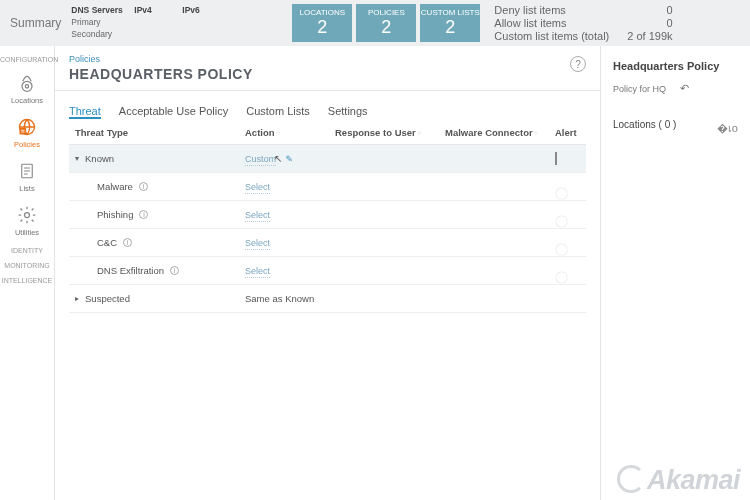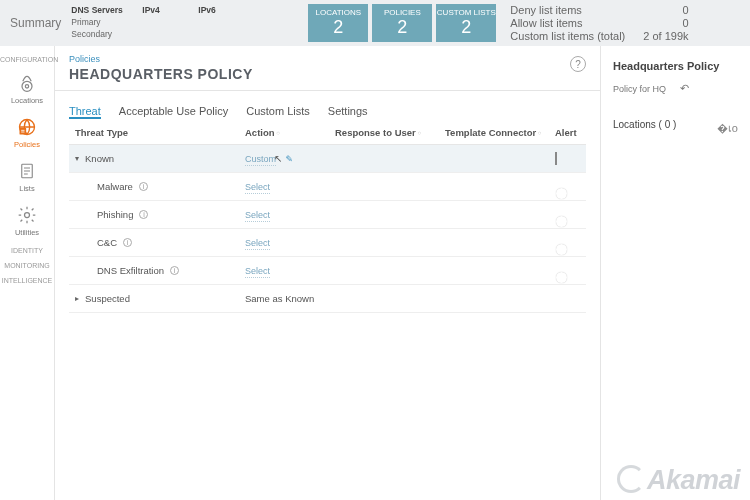--- a/index.html
+++ b/index.html
@@ -1,21 +1,21 @@
 <!DOCTYPE html>
 <html><head>
 <meta charset="utf-8">
 <style>
 * { margin: 0; padding: 0; box-sizing: border-box; font-family: Arial, Helvetica, sans-serif; }
 body { width: 750px; height: 500px; background: #fff; overflow: hidden; position: relative; }
 
 
 .top-bar { display: flex; align-items: center; background: #edeff1; height: 46px; padding: 0 10px; font-size: 9px; color: #555; }
 .summary-label { color: #777; font-size: 12px; margin-right: 10px; }
-.dns-block { display: grid; grid-template-columns: 55px 40px 30px; grid-auto-rows: 12px; column-gap: 16px; }
+.dns-block { display: grid; grid-template-columns: 55px 40px 30px; grid-auto-rows: 12px; column-gap: 8px; }
 .dns-block span { font-size: 8.5px; color: #666; }
 .dns-block .hdr { font-weight: 600; color: #444; }
 .metric-boxes { display: flex; gap: 4px; margin-left: 80px; }
 .metric { width: 60px; height: 38px; background: #6fa8b8; color: #fff; display: flex; flex-direction: column; align-items: center; justify-content: center; font-size: 8px; position: relative; }
 .metric .big { font-size: 18px; font-weight: 300; }
 .metric.active::after { content:''; position:absolute; bottom:-4px; left:50%; transform:translateX(-50%); border:4px solid transparent; border-top-color:#6fa8b8;}
 .list-stats { margin-left: 14px; display: grid; grid-template-columns: auto auto; column-gap: 18px; row-gap: 1px; font-size: 11px; color: #666; }
 .list-stats .v { text-align: right; }
 
 
@@ -171,21 +171,21 @@
       <div class="tab">Acceptable Use Policy</div>
       <div class="tab">Custom Lists</div>
       <div class="tab">Settings</div>
     </div>
 
 
     <div class="thead">
       <span>Threat Type</span>
       <span class="srt">Action</span>
       <span class="srt">Response to User</span>
-      <span class="srt">Template Connector</span>
+      <span class="srt">Malware Connector</span>
       <span>Alert</span>
     </div>
 
     <div class="row group">
       <span class="name">
           <span class="caret">▾</span>
           <span>Known</span>
         </span>
       <span><span class="action-sel">Custom</span><span class="cursor">↖</span><span class="edit-pen">✎</span></span>
       <span></span>

